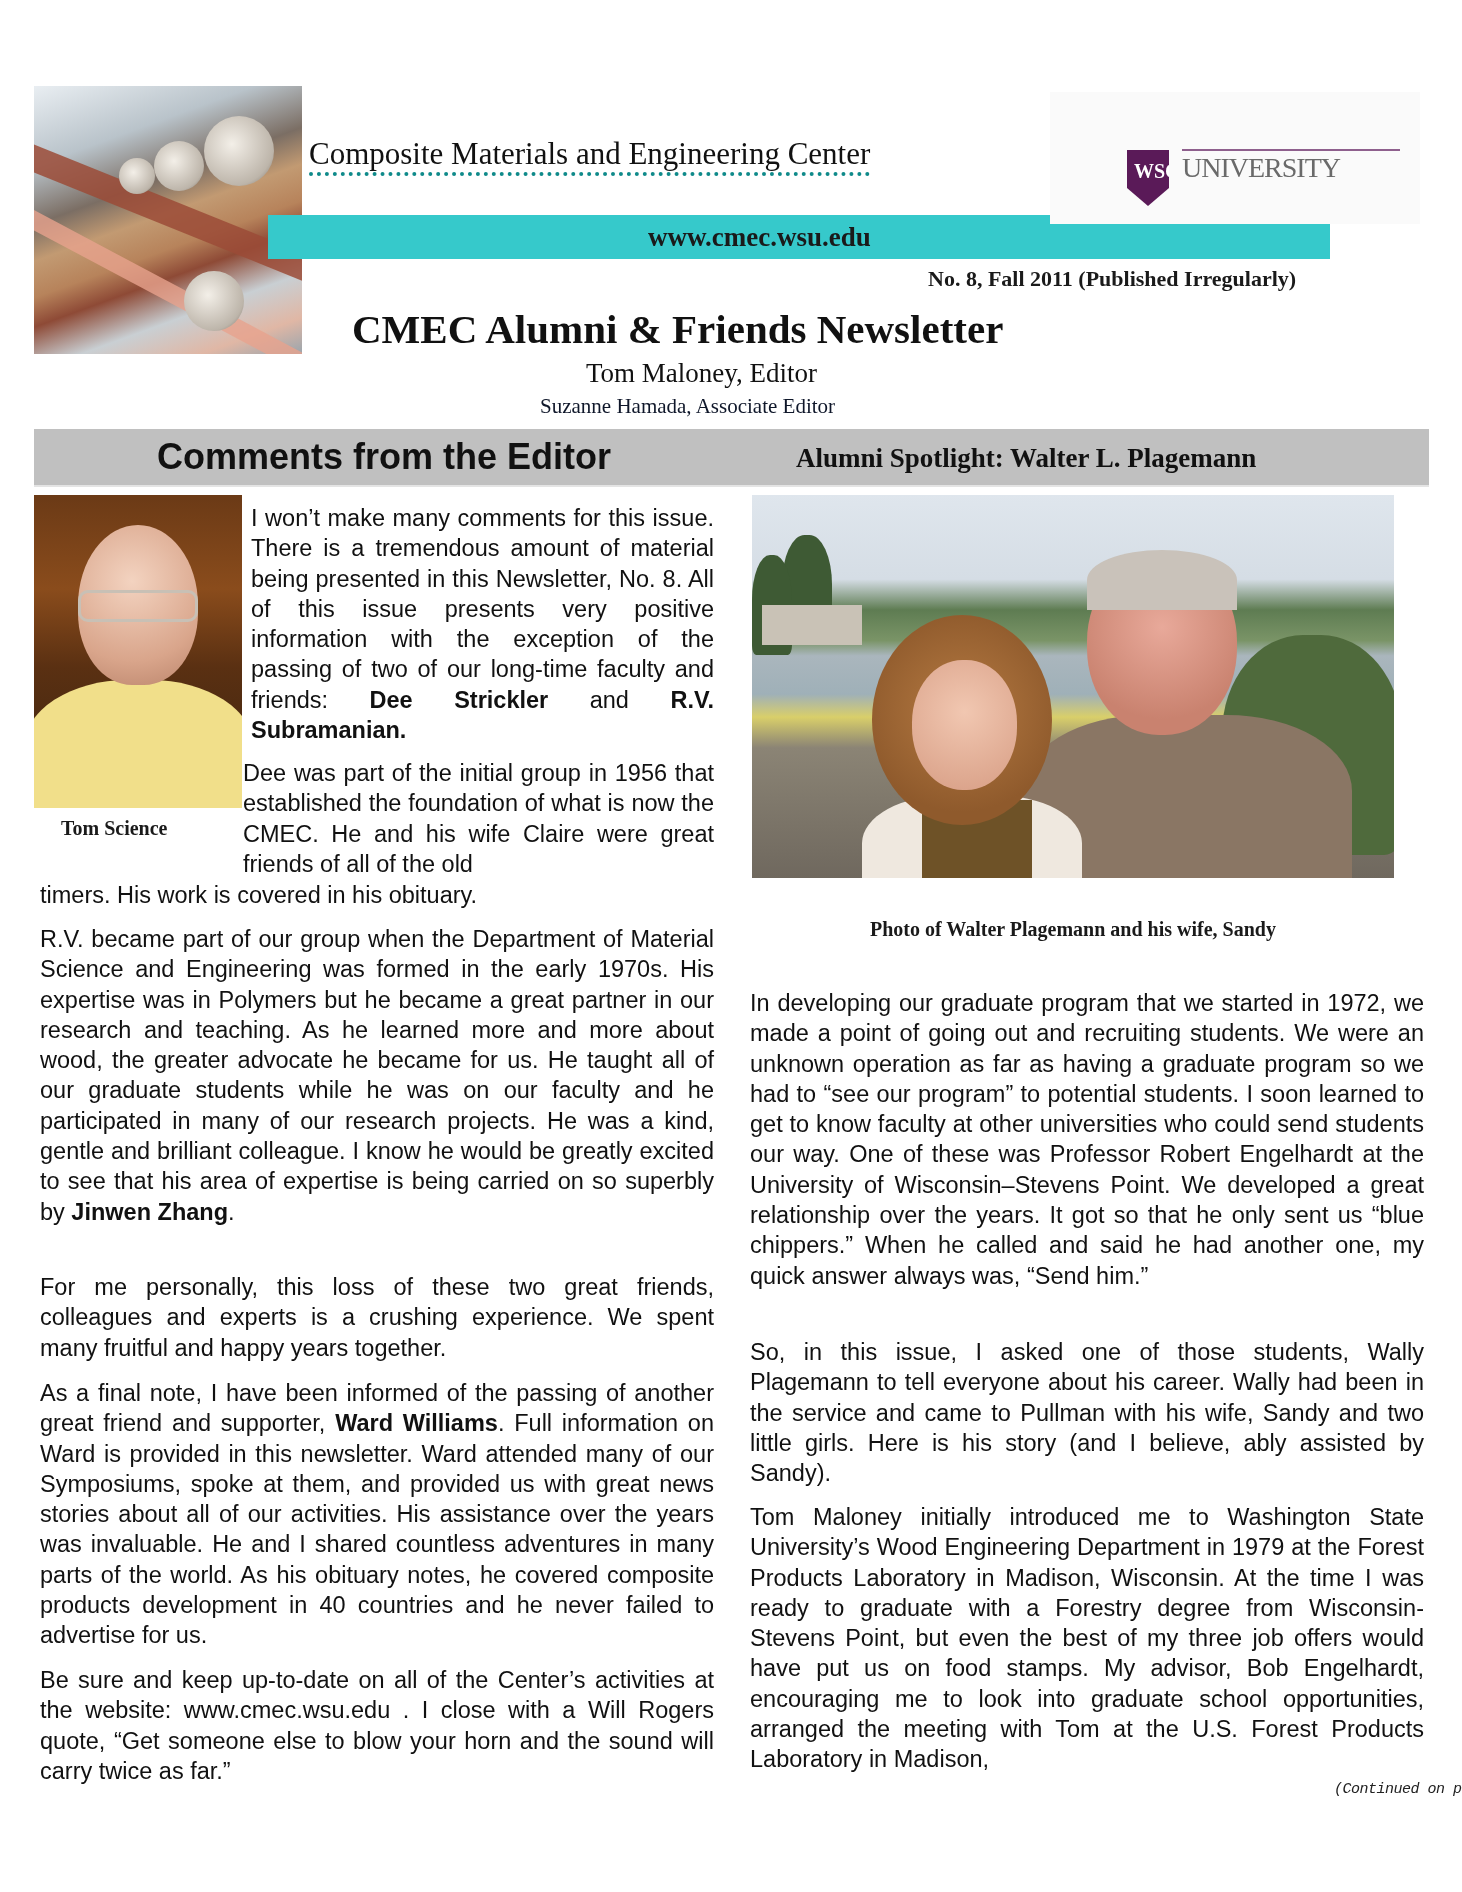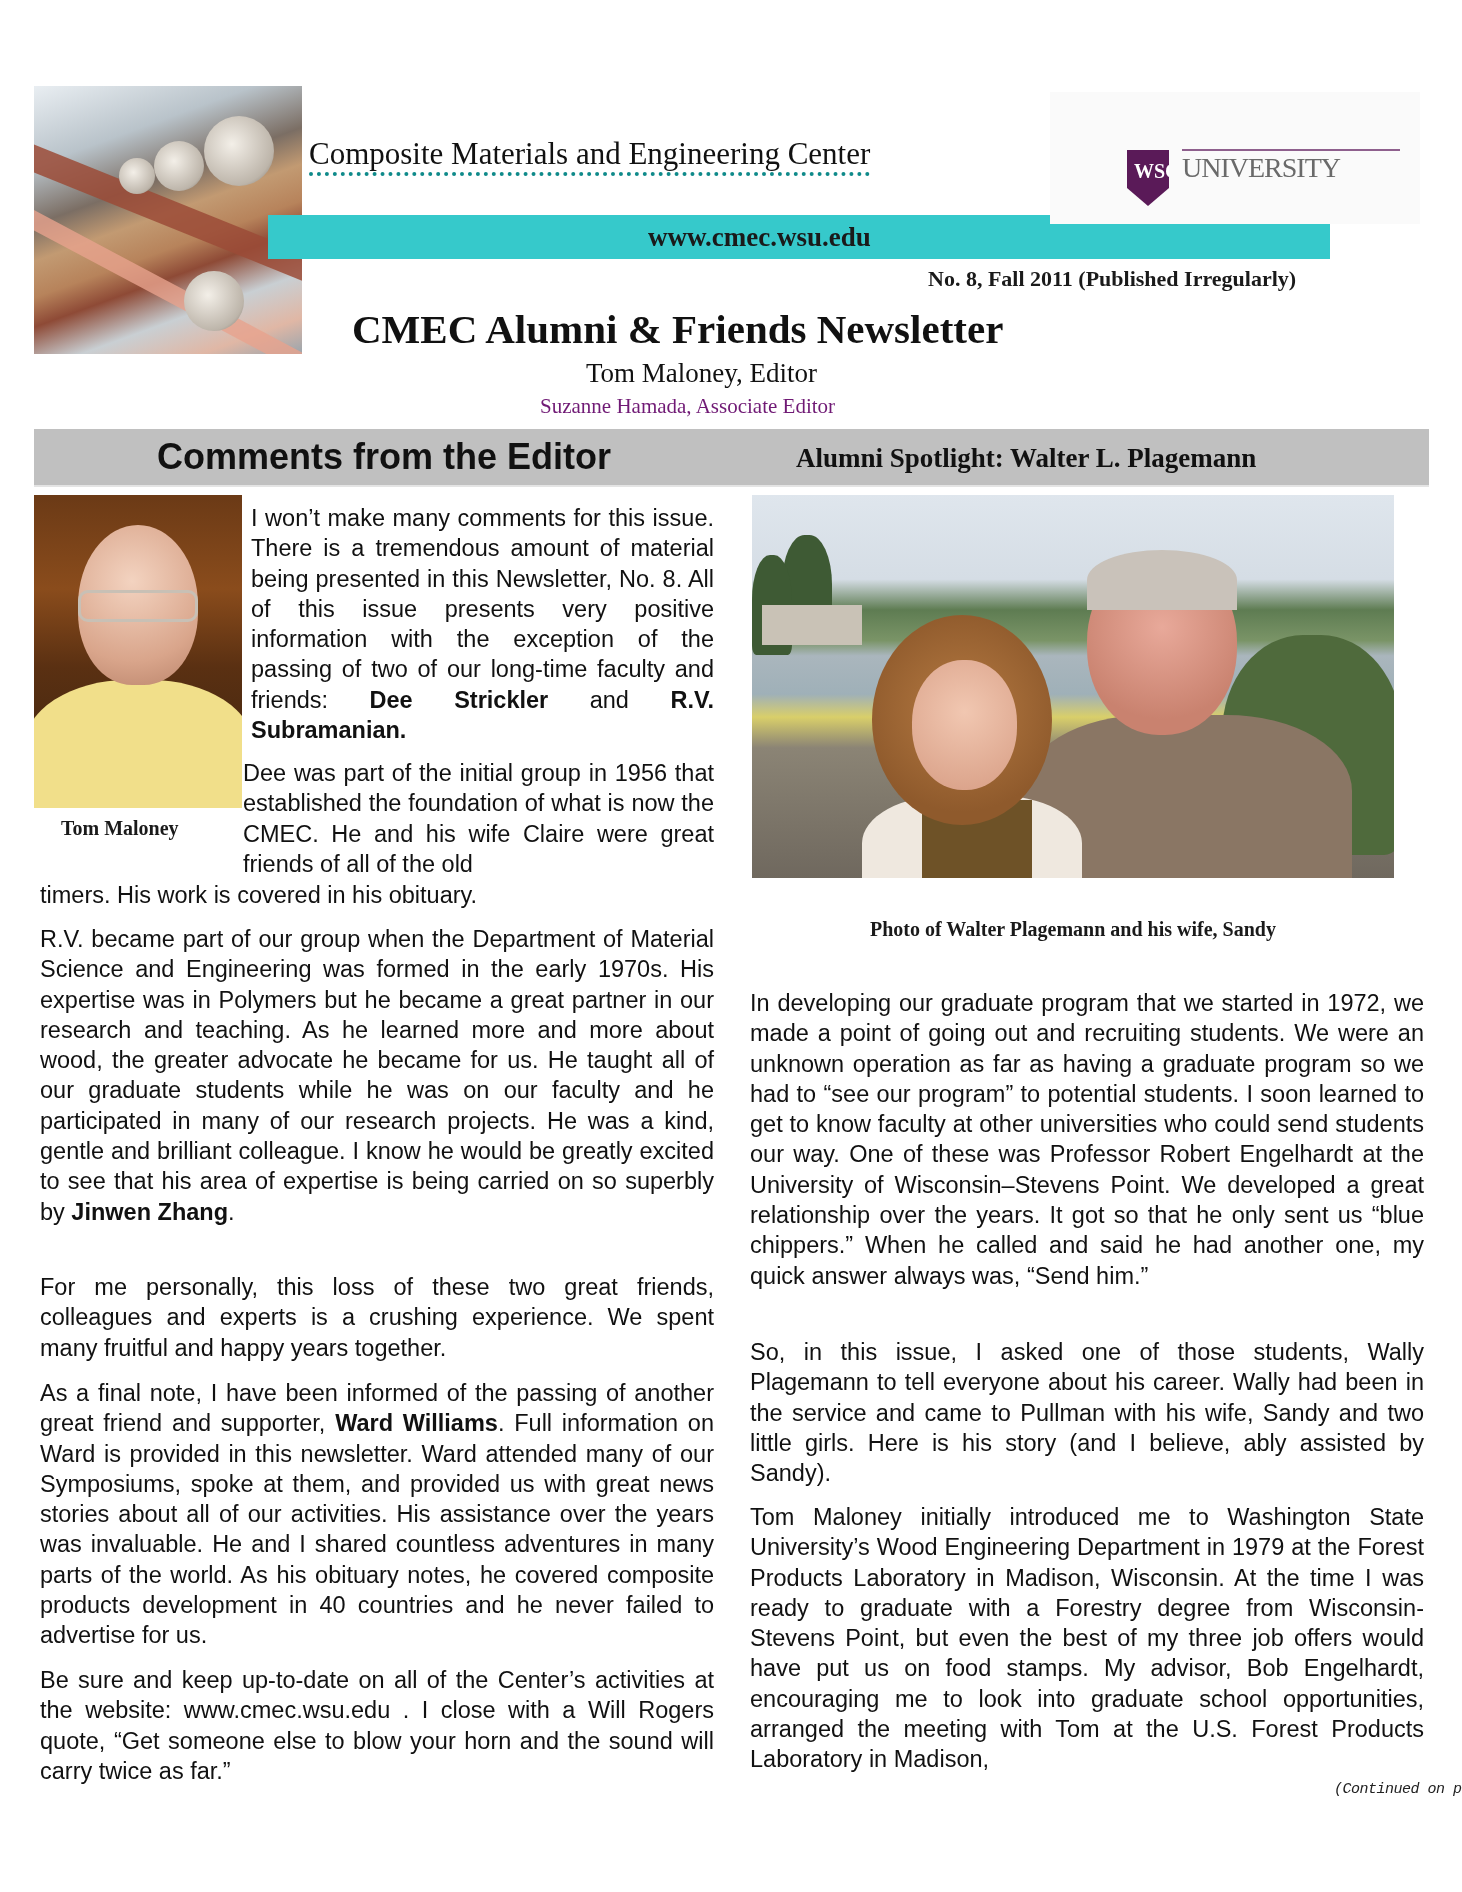--- a/index.html
+++ b/index.html
@@ -28,21 +28,21 @@
   .wsu-line1 { position:absolute; left: 26px; top: 14px; font-family: "Liberation Serif", serif; font-size: 36px; color:#6a6a6a; letter-spacing:-1px; white-space:nowrap; }
   .wsu-rule { position:absolute; left: 132px; top: 57px; width: 218px; height: 2px; background:#8e5f8d; }
   .wsu-line2 { position:absolute; left: 132px; top: 52px; font-family: "Liberation Serif", serif; font-size: 28px; color:#6a6a6a; letter-spacing:-1px; white-space:nowrap; }
   .wsu-shield { position:absolute; left: 77px; top: 58px; width: 42px; height: 56px; background:#5a1a58;
     clip-path: polygon(0 0, 100% 0, 100% 68%, 50% 100%, 0 68%); }
   .wsu-shield span { position:absolute; left:7px; top:10px; color:#fff; font-family:"Liberation Serif", serif; font-weight:bold; font-size:20px; }
 
   .issue-line { left: 928px; top: 266px; font-family: "Liberation Serif", serif; font-weight: bold; font-size: 22px; color:#1a1a1a; white-space:nowrap; }
   .newsletter-title { left: 352px; top: 305px; font-family: "Liberation Serif", serif; font-weight: bold; font-size: 41px; color:#111; white-space:nowrap; }
   .editor-line { left: 586px; top: 358px; font-family: "Liberation Serif", serif; font-size: 27px; color:#111; white-space:nowrap; }
-  .assoc-line { left: 540px; top: 394px; font-family: "Liberation Serif", serif; font-size: 21px; color:#701a75; white-space:nowrap; }
+  .assoc-line { left: 540px; top: 394px; font-family: "Liberation Serif", serif; font-size: 21px; color:#0f172a; white-space:nowrap; }
 
   
   .band { left: 34px; top: 429px; width: 1395px; height: 58px; background: #c0c0c0; border-bottom: 2px solid #e4e4e4; }
   .band-left { left: 129px; top: 436px; font-family: Liberation Sans, sans-serif; font-weight: bold; font-size: 36px; color:#111; white-space:nowrap;margin-left:28px; }
   .band-right { left: 796px; top: 443px; font-family: "Liberation Serif", serif; font-weight: bold; font-size: 27px; color:#111; white-space:nowrap; }
 
   
   .portrait {
     left: 34px; top: 495px; width: 208px; height: 313px; overflow:hidden;
     background: linear-gradient(180deg, #6b3a16 0%, #8a4c1c 30%, #5a3012 55%, #3b240f 100%);
@@ -119,21 +119,21 @@
 
 <div class="abs band"></div>
 <div class="abs band-left">Comments from the Editor</div>
 <div class="abs band-right">Alumni Spotlight:  Walter L. Plagemann</div>
 
 <div class="abs portrait">
   <div class="shirt"></div>
   <div class="head"></div>
   <div class="glasses"></div>
 </div>
-<div class="abs portrait-caption">Tom Maloney</div>
+<div class="abs portrait-caption">Tom Science</div>
 
 <div class="abs body-text intro-text">
   <span>I won’t make many comments for this issue.  There is a tremendous amount of material being presented in this Newsletter, No. 8.  All of this issue presents very positive information with the exception of the passing of two of our long-time faculty and friends: </span><b>Dee Strickler</b><span> and </span><b>R.V. Subramanian.</b>
 </div>
 
 <div class="abs body-text dee-text">Dee was part of the initial group in 1956 that established the foundation of what is now the CMEC.  He and his wife Claire were great friends of all of the old</div>
 <div class="abs body-text timers-line">timers.  His work is covered in his obituary.</div>
 
 <div class="abs body-text left-para p-rv">
   <span>R.V. became part of our group when the Department of Material Science and Engineering was formed in the early 1970s.  His expertise was in Polymers but he became a great partner in our research and teaching.  As he learned more and more about wood, the greater advocate he became for us. He taught all of our graduate students while he was on our faculty and he participated in many of our research projects.  He was a kind, gentle and brilliant colleague.  I know he would be greatly excited to see that his area of expertise is being carried on so superbly by </span><b>Jinwen Zhang</b><span>.</span>

